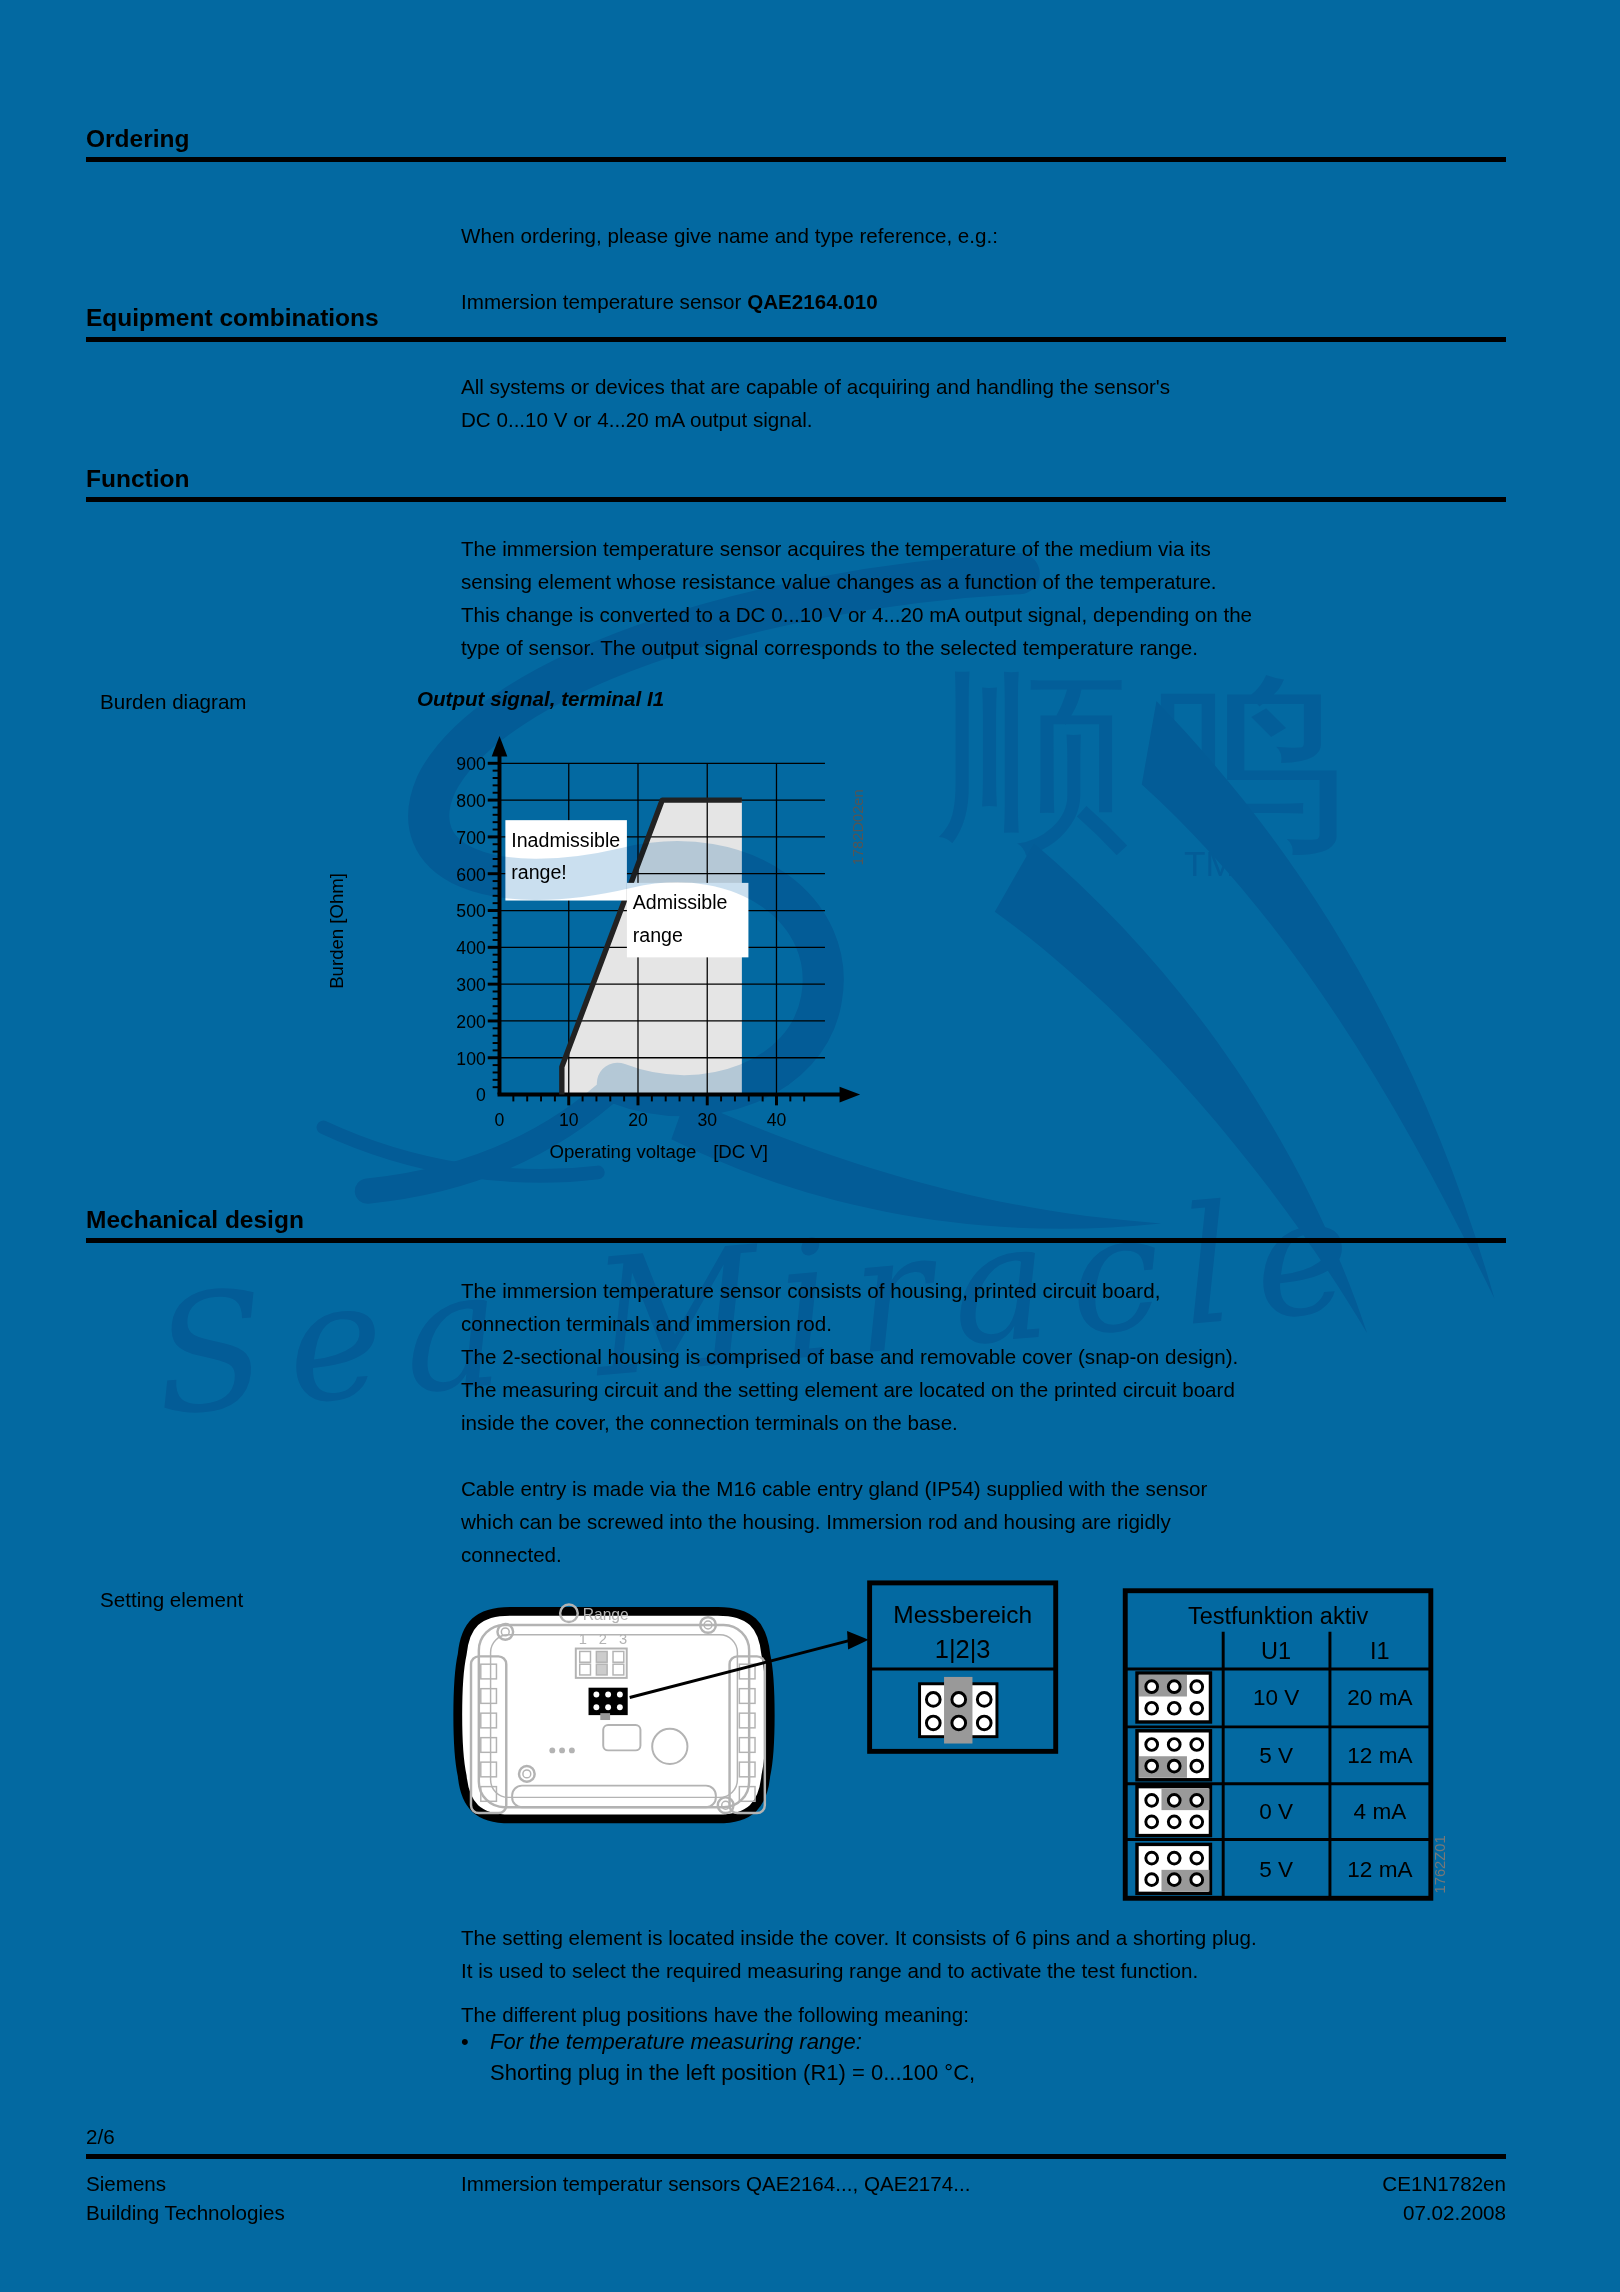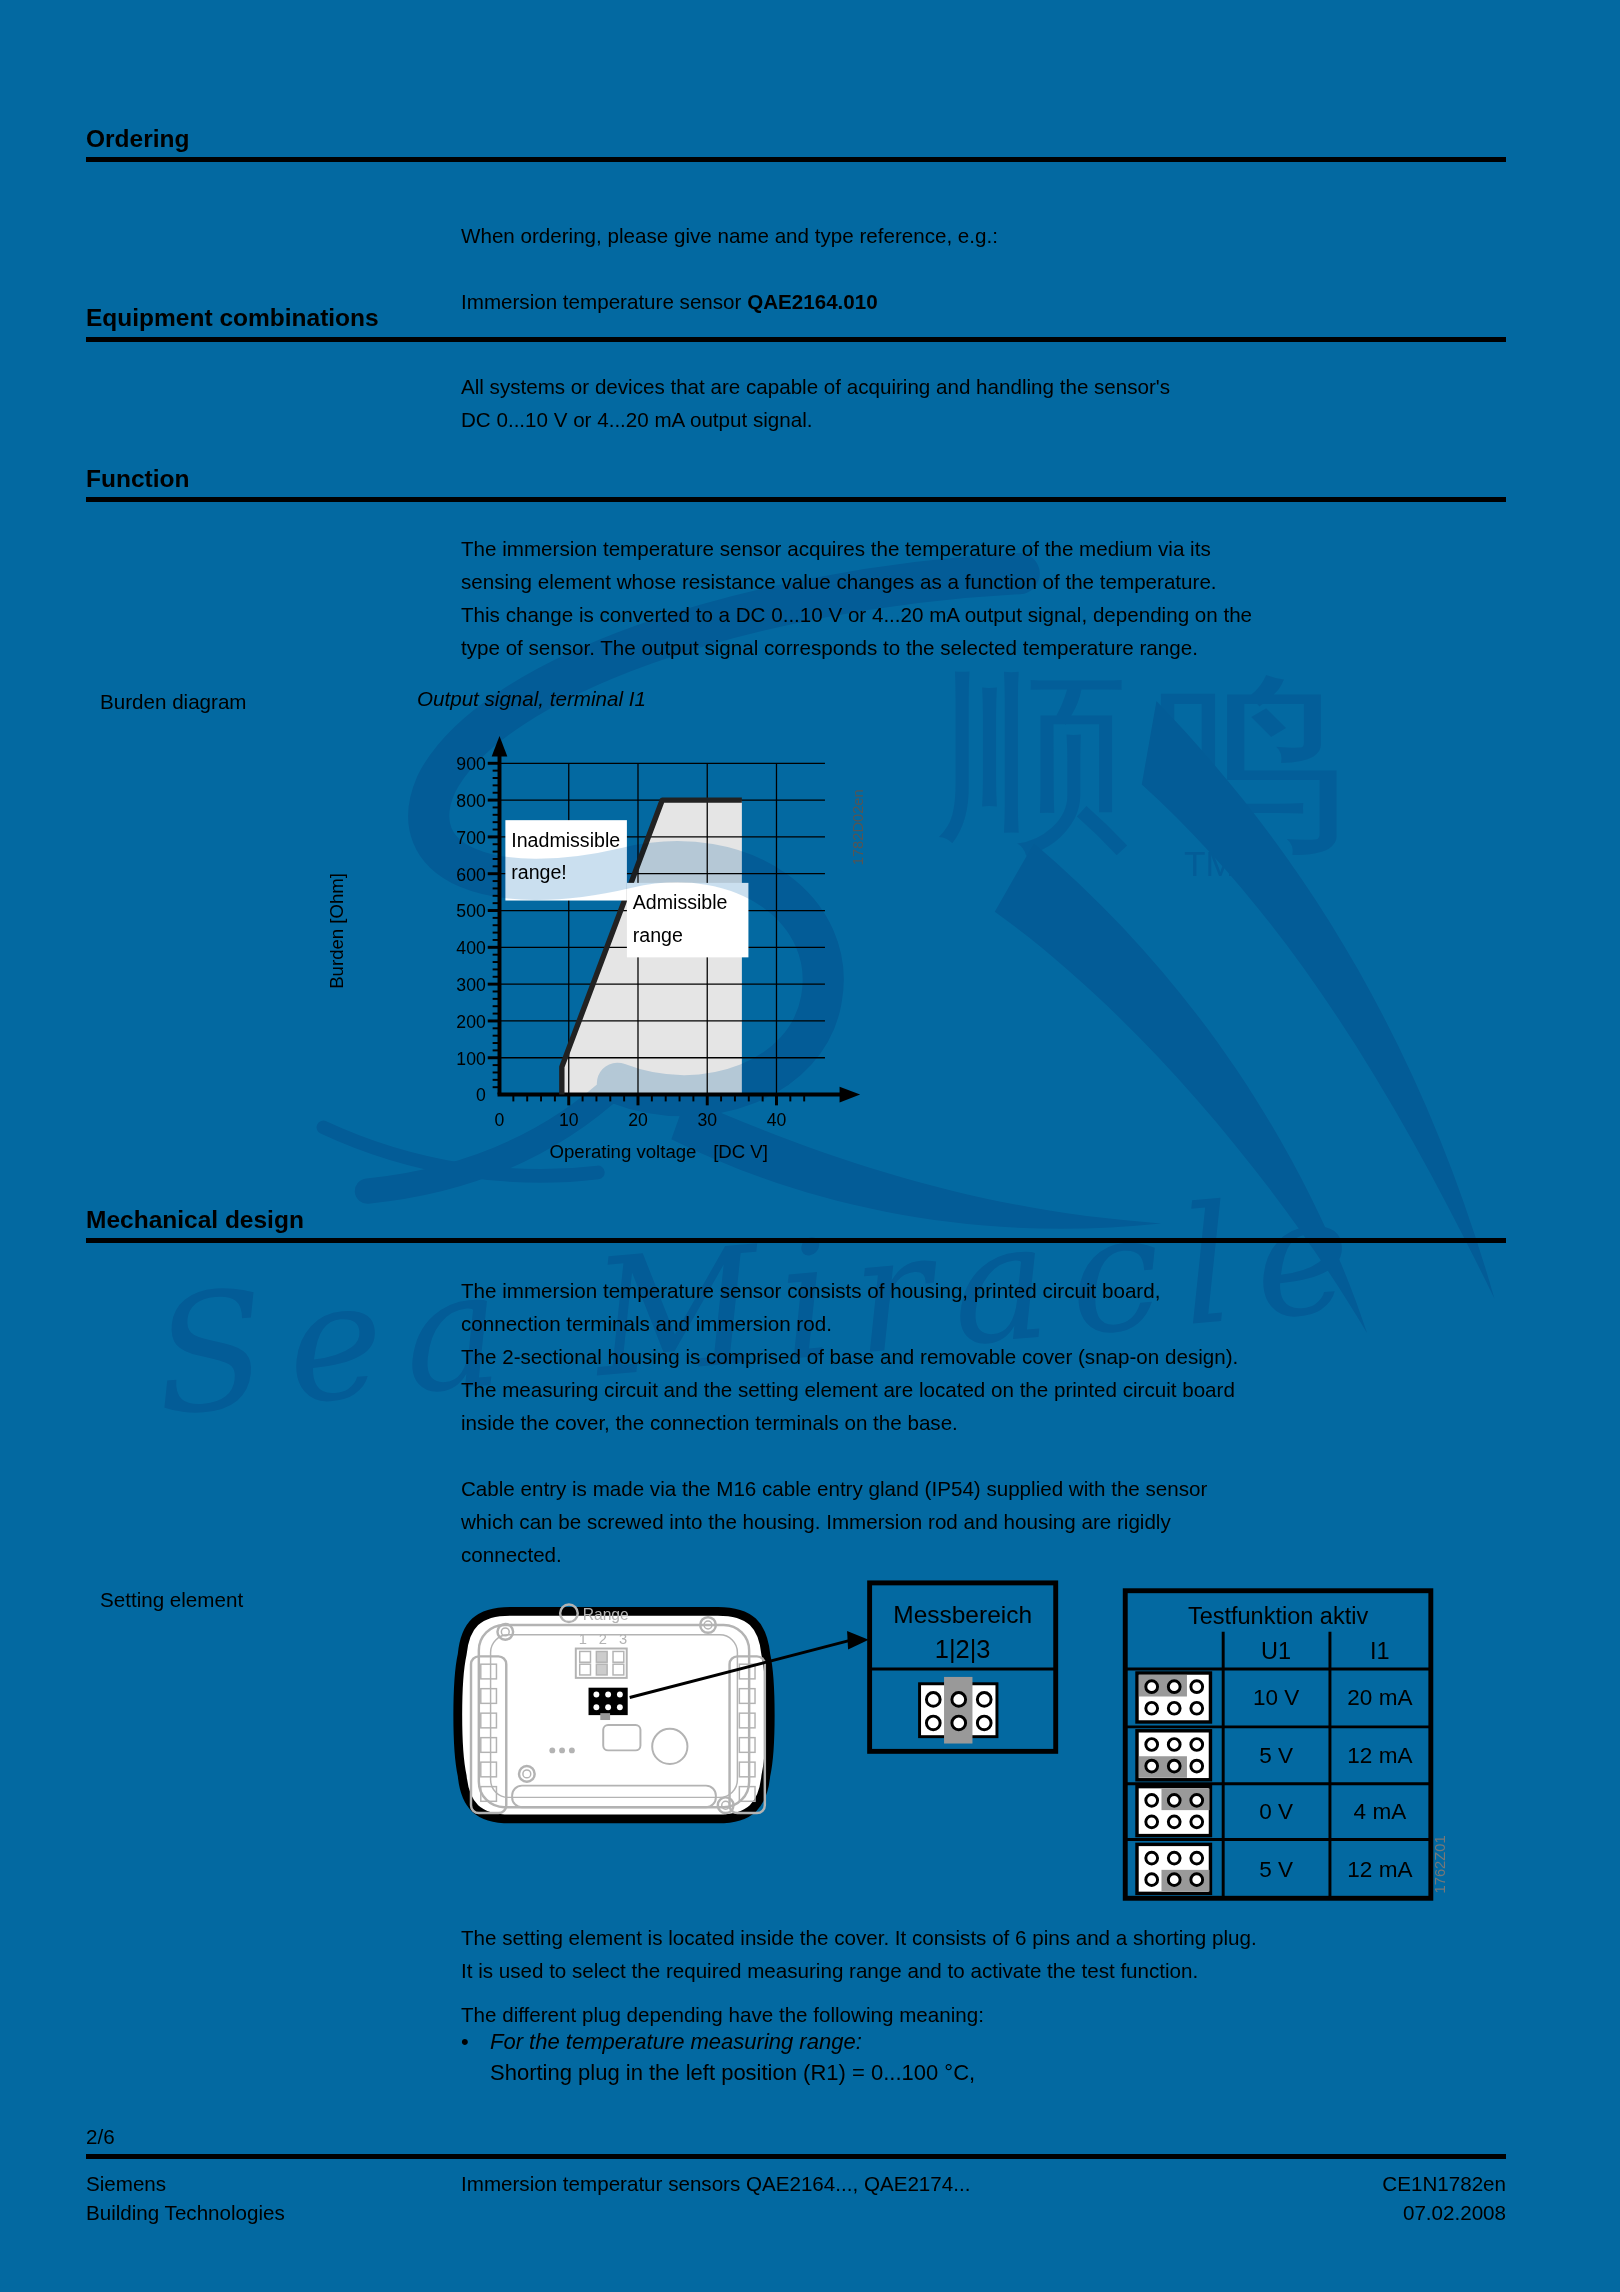--- a/index.html
+++ b/index.html
@@ -5,21 +5,21 @@
   html,body{margin:0;padding:0;background:#888;}
   .page{position:relative;width:1620px;height:2293px;background:#0369a1;
         font-family:"Liberation Sans",sans-serif;color:#000;overflow:hidden;}
   .abs{position:absolute;}
   .h{position:absolute;font-size:24.5px;font-weight:bold;white-space:nowrap;}
   .rule{position:absolute;left:86px;width:1420px;height:4.9px;background:#000;}
   .body{position:absolute;font-size:20.6px;line-height:33px;white-space:pre-line;}
   .side{position:absolute;font-size:20.6px;white-space:nowrap;}
   .it{font-style:italic;}
   .b{font-weight:bold;margin-top:12px;}
-  .chart-title{position:absolute;font-size:20.6px;font-style:italic;white-space:nowrap;}
+  .chart-title{position:absolute;font-size:20.6px;font-style:italic;white-space:nowrap;font-weight:bold;}
   .foot{position:absolute;font-size:20.6px;white-space:nowrap;}
   .fr{position:absolute;right:114px;text-align:right;font-size:20.6px;white-space:nowrap;}
   .bullet-row{position:absolute;font-size:22px;white-space:nowrap;}
   .bullet-dot{display:inline-block;width:29px;}
   .wm{position:absolute;left:0;top:0;mix-blend-mode:multiply;pointer-events:none;}
   svg text{font-family:"Liberation Sans",sans-serif;}
   .wm-script{font-family:"DejaVu Serif",serif;font-style:italic;}
 </style>
 </head>
 <body>
@@ -288,21 +288,21 @@
         <circle cx="761" cy="286" r="6" fill="#fff" stroke="#000" stroke-width="3"></circle>
         <circle cx="761" cy="308" r="6" fill="#fff" stroke="#000" stroke-width="3"></circle>
         <text x="842" y="305" font-size="23" text-anchor="middle">5 V</text>
         <text x="948" y="305" font-size="23" text-anchor="middle">12 mA</text>
         <text x="1014" y="322" font-size="15" fill="#777" transform="rotate(-90 1014 322)">1762Z01</text>
       </g>
     </svg>
 
   <div class="body" style="left:461px;top:1921px;">The setting element is located inside the cover. It consists of 6 pins and a shorting plug.
 It is used to select the required measuring range and to activate the test function.</div>
-  <div class="body" style="left:461px;top:1998px;">The different plug depending have the following meaning:</div>
+  <div class="body" style="left:461px;top:1998px;">The different plug positions have the following meaning:</div>
   <div class="bullet-row" style="left:461px;top:2029px;"><span class="bullet-dot">•</span><span class="it">For the temperature measuring range:</span></div>
   <div class="bullet-row" style="left:490px;top:2060px;">Shorting plug in the left position (R1) = 0...100 °C,</div>
 
   <div class="foot" style="left:86px;top:2125px;">2/6</div>
   <div class="rule" style="top:2154px;"></div>
   <div class="foot" style="left:86px;top:2172px;">Siemens</div>
   <div class="foot" style="left:86px;top:2201px;">Building Technologies</div>
   <div class="foot" style="left:461px;top:2172px;">Immersion temperatur sensors QAE2164..., QAE2174...</div>
   <div class="fr" style="top:2172px;">CE1N1782en</div>
   <div class="fr" style="top:2201px;">07.02.2008</div>

